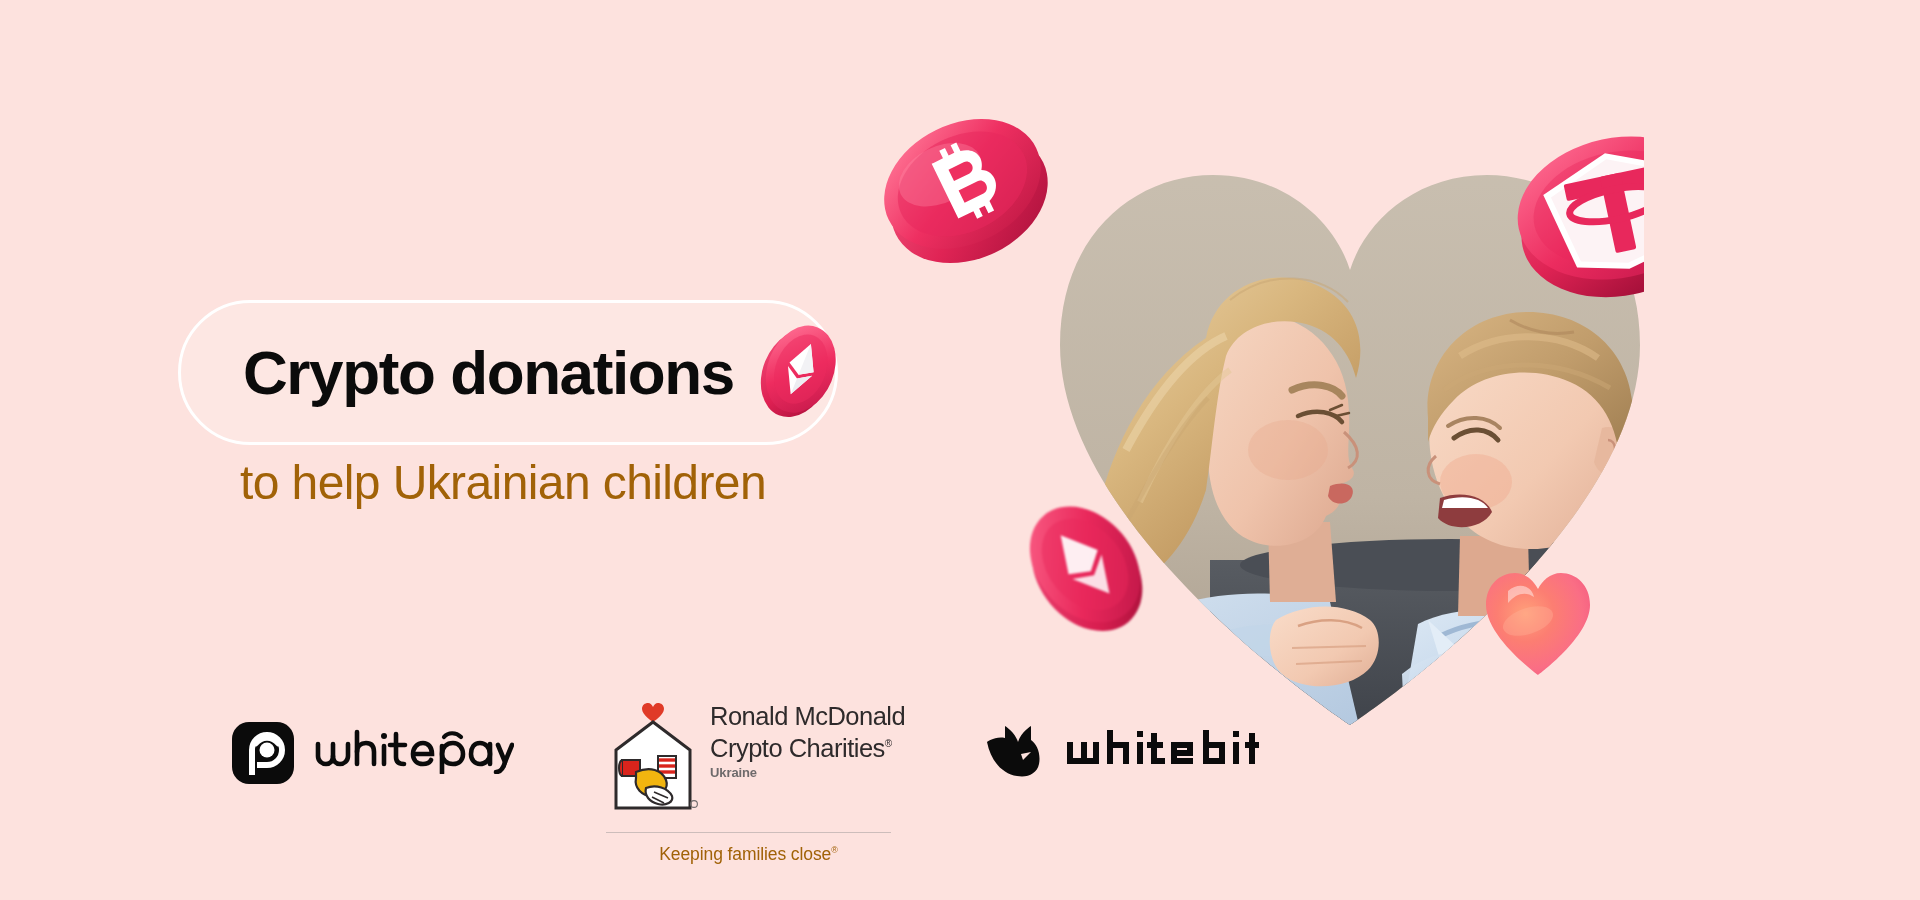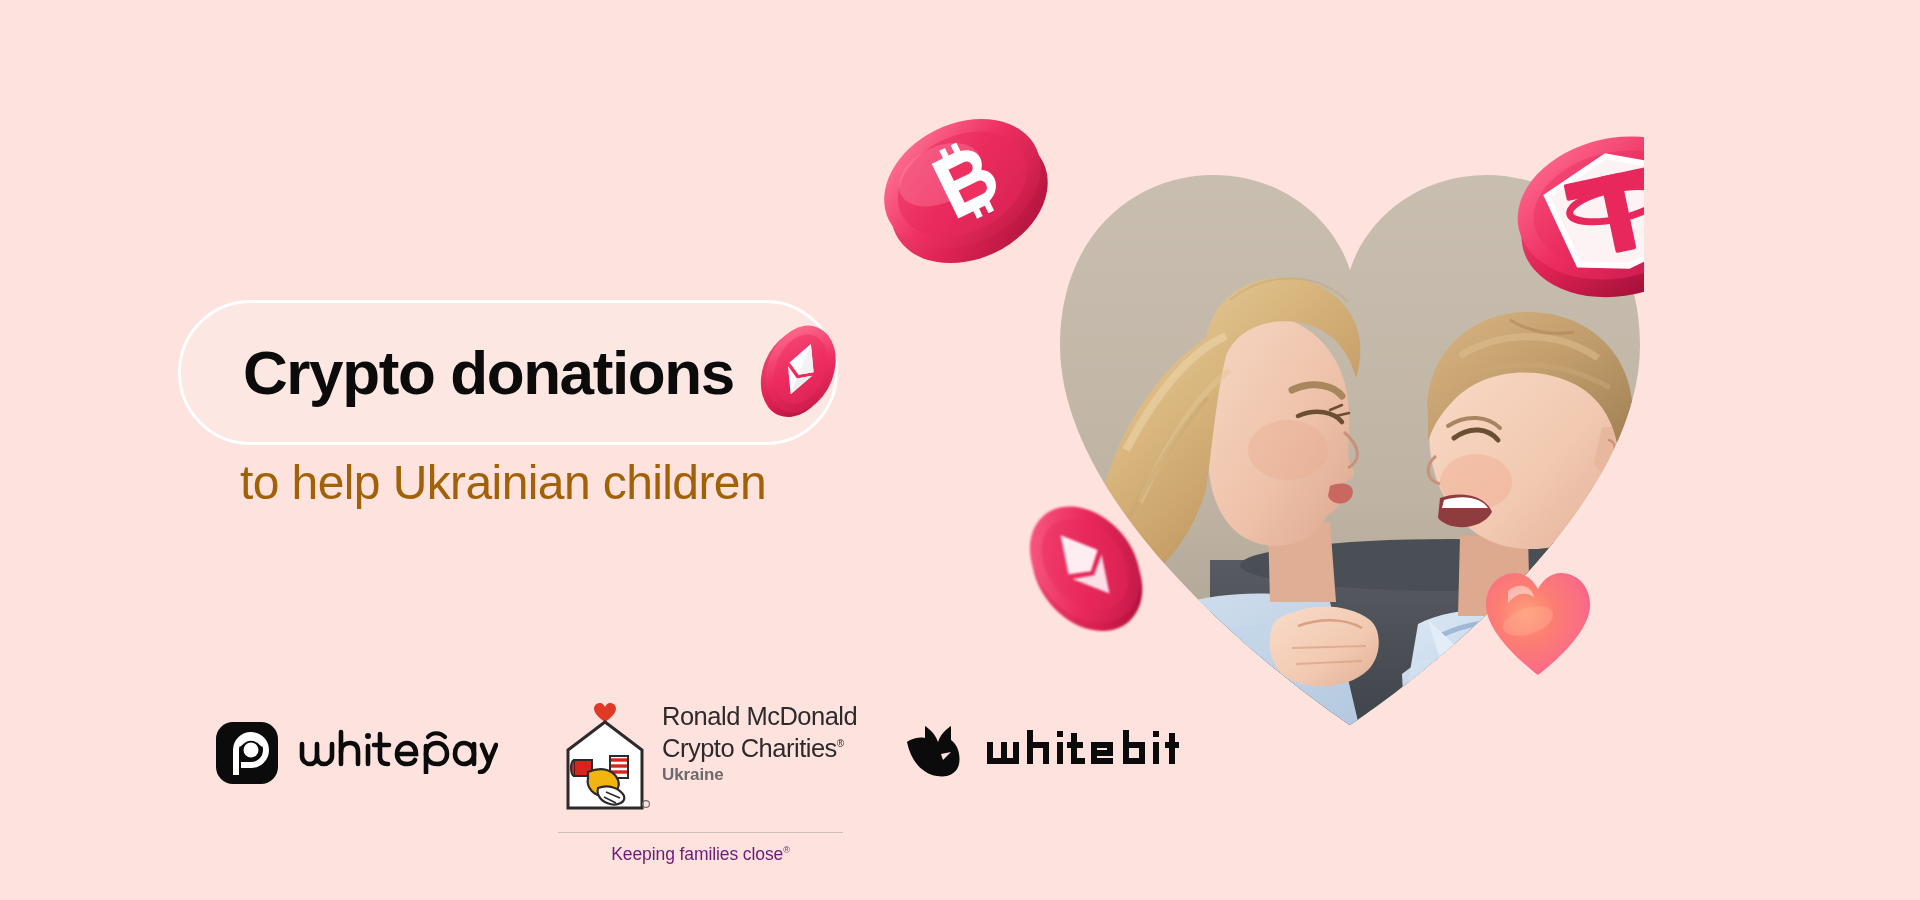--- a/index.html
+++ b/index.html
@@ -33,50 +33,50 @@
     position:absolute; left:240px; top:455px;
     font-size:48px;
     font-weight:300;
     letter-spacing:-0.6px;
     color:#a16207;
     white-space:nowrap;
   }
 
   
   .logo-row{
-    position:absolute; left:216px; top:700px;
-    display:flex; align-items:flex-start;
+    position:absolute; left:232px; top:700px;
+    display:flex; align-items:flex-start;gap:32px;
   }
 
   
   .whitepay{ display:flex; align-items:center; margin-top:22px; }
   .wp-mark{
     width:62px; height:62px; border-radius:17px; background:#0B0B0B;
     position:relative; flex:none;
   }
   .wp-word{ margin-left:20px; }
 
   
   .rmhc{ margin-left:60px; display:flex; flex-direction:column; width:285px; }
   .rmhc-top{ display:flex; align-items:flex-start; }
   .rmhc-text{ margin-left:9px; padding-top:3px; }
   .rmhc-l1,.rmhc-l2{
     font-size:25.5px; font-weight:400; color:#2E2A2B;
     letter-spacing:-0.5px; line-height:27px; white-space:nowrap;
   }
   .reg{ font-size:10px; vertical-align:super; color:#2E2A2B; }
   .rmhc-l3{
-    font-size:17px; font-weight:700; color:#6E6A6B;
+    font-size:13px; font-weight:700; color:#6E6A6B;
     letter-spacing:-0.1px; margin-top:3px;
   }
   .rmhc-divider{
     height:1px; background:#CDBDBB; margin:13px 0 0 0; width:100%;
   }
   .rmhc-tag{
-    font-size:17.5px; color:#701a75; letter-spacing:-0.1px;
+    font-size:17.5px; color:#a16207; letter-spacing:-0.1px;
     text-align:center; margin-top:11px;
   }
   .reg-sm{ font-size:9px; vertical-align:super; }
 
   
   .whitebit{ margin-left:62px; display:flex; align-items:center; margin-top:22px; }
   .wb-word{ margin-left:18px; }
 
   
   .hero{ position:absolute; left:1030px; top:150px; width:640px; height:580px; }

